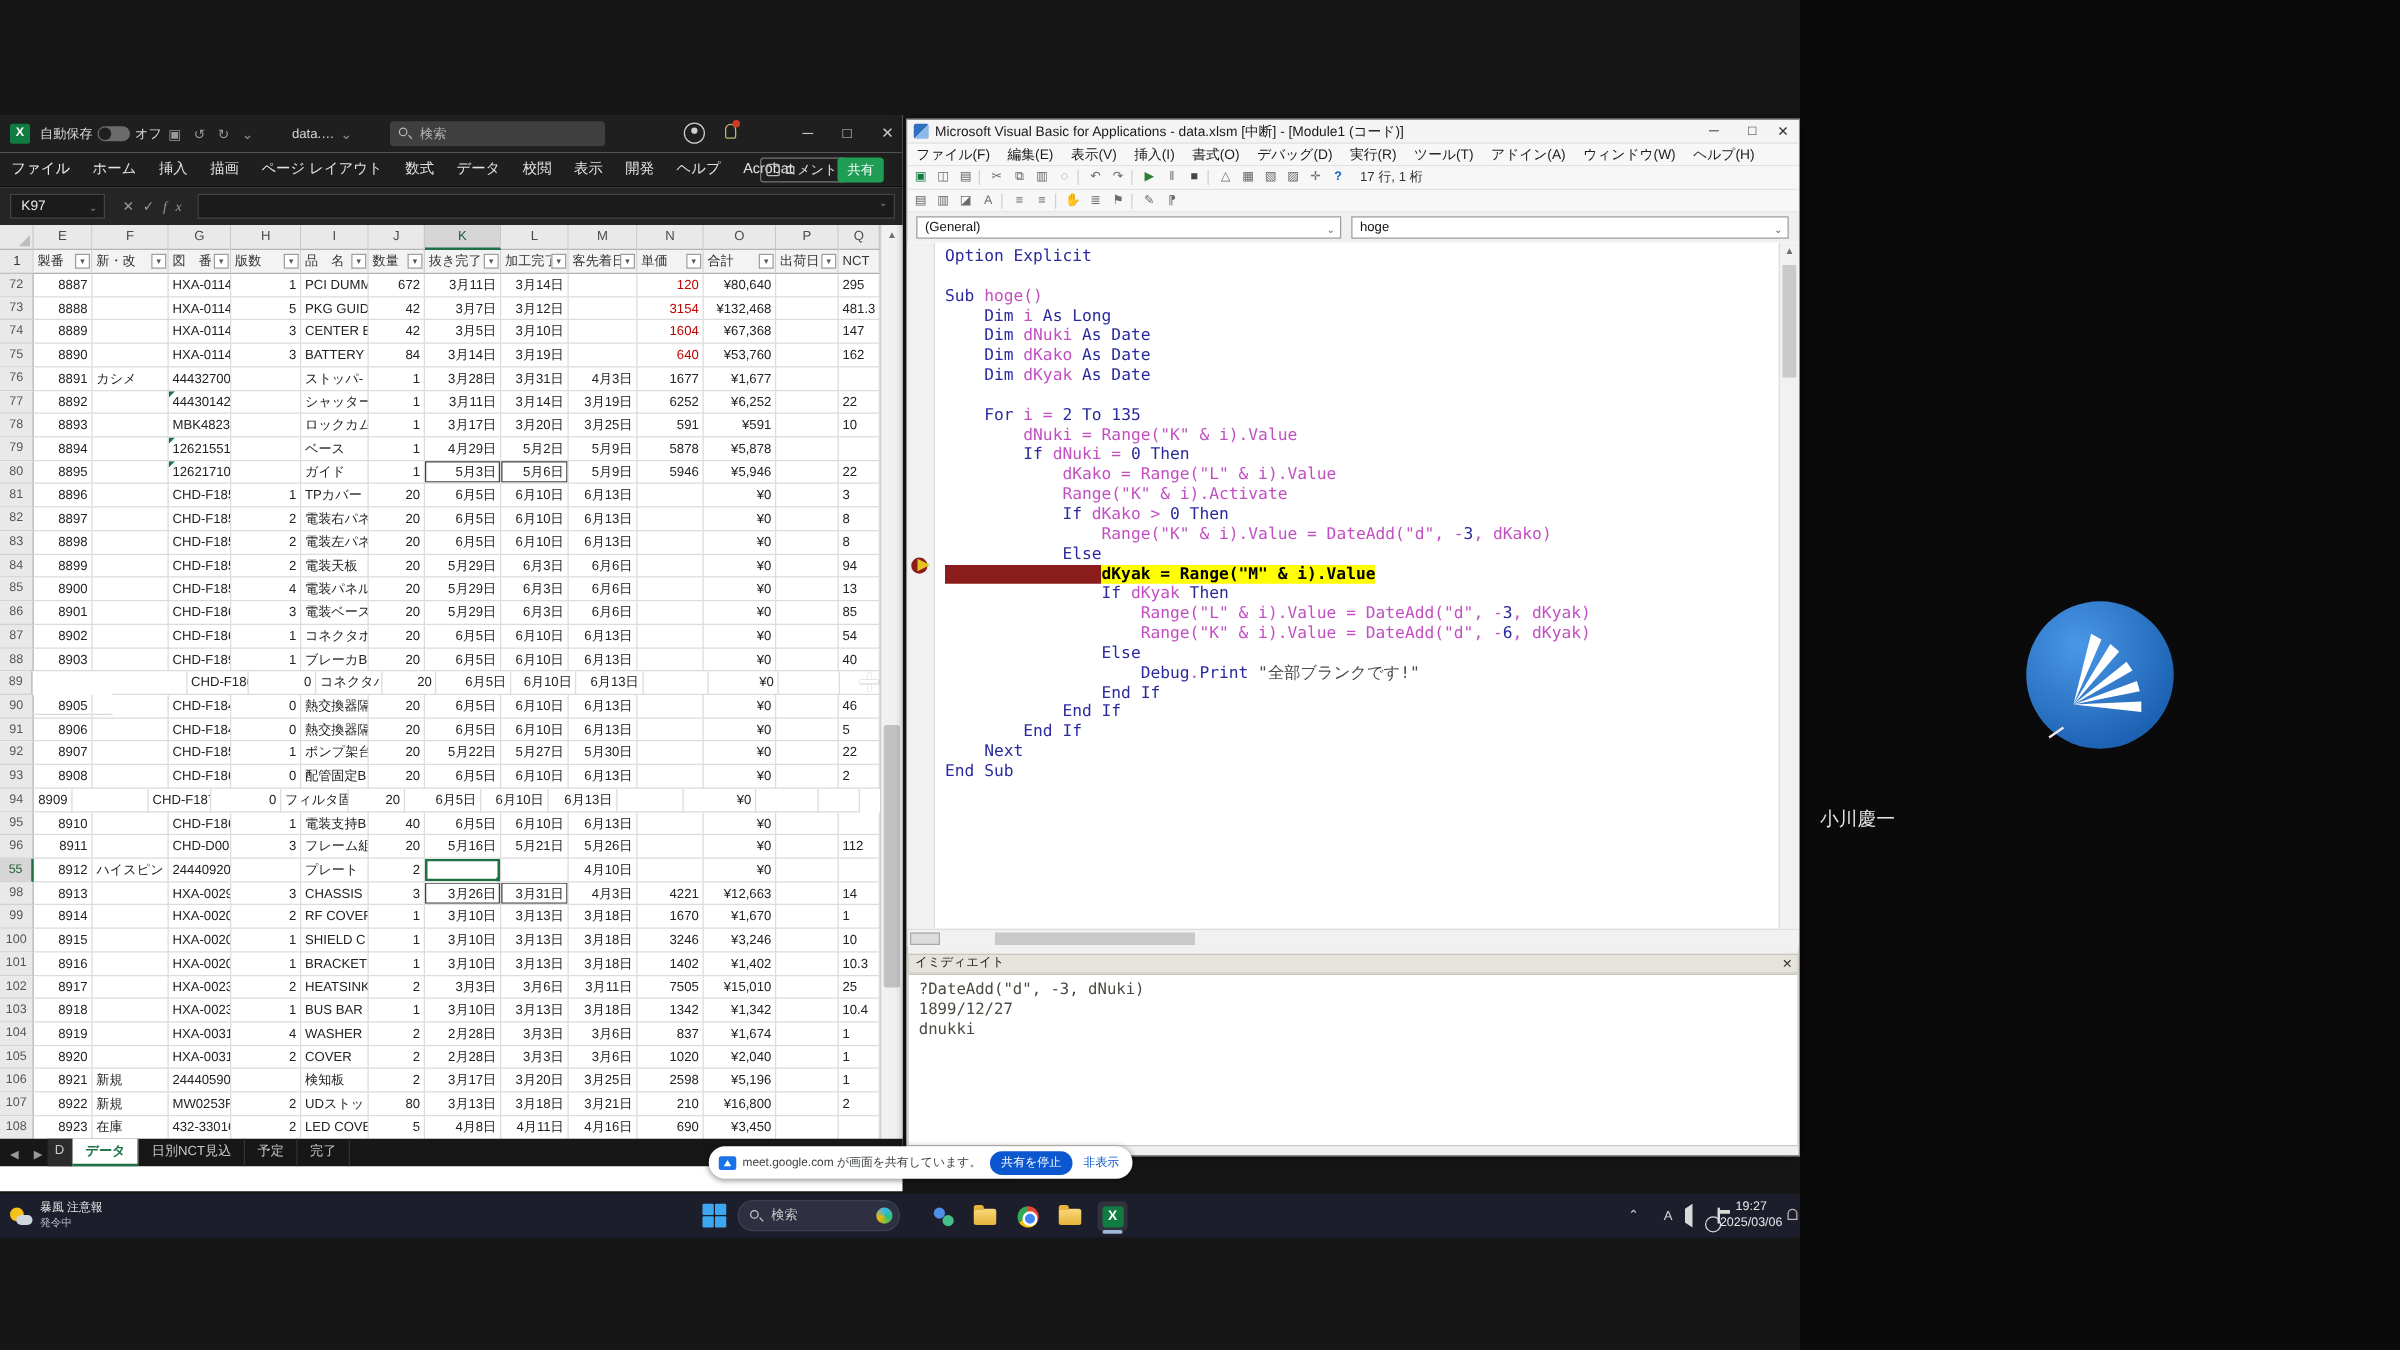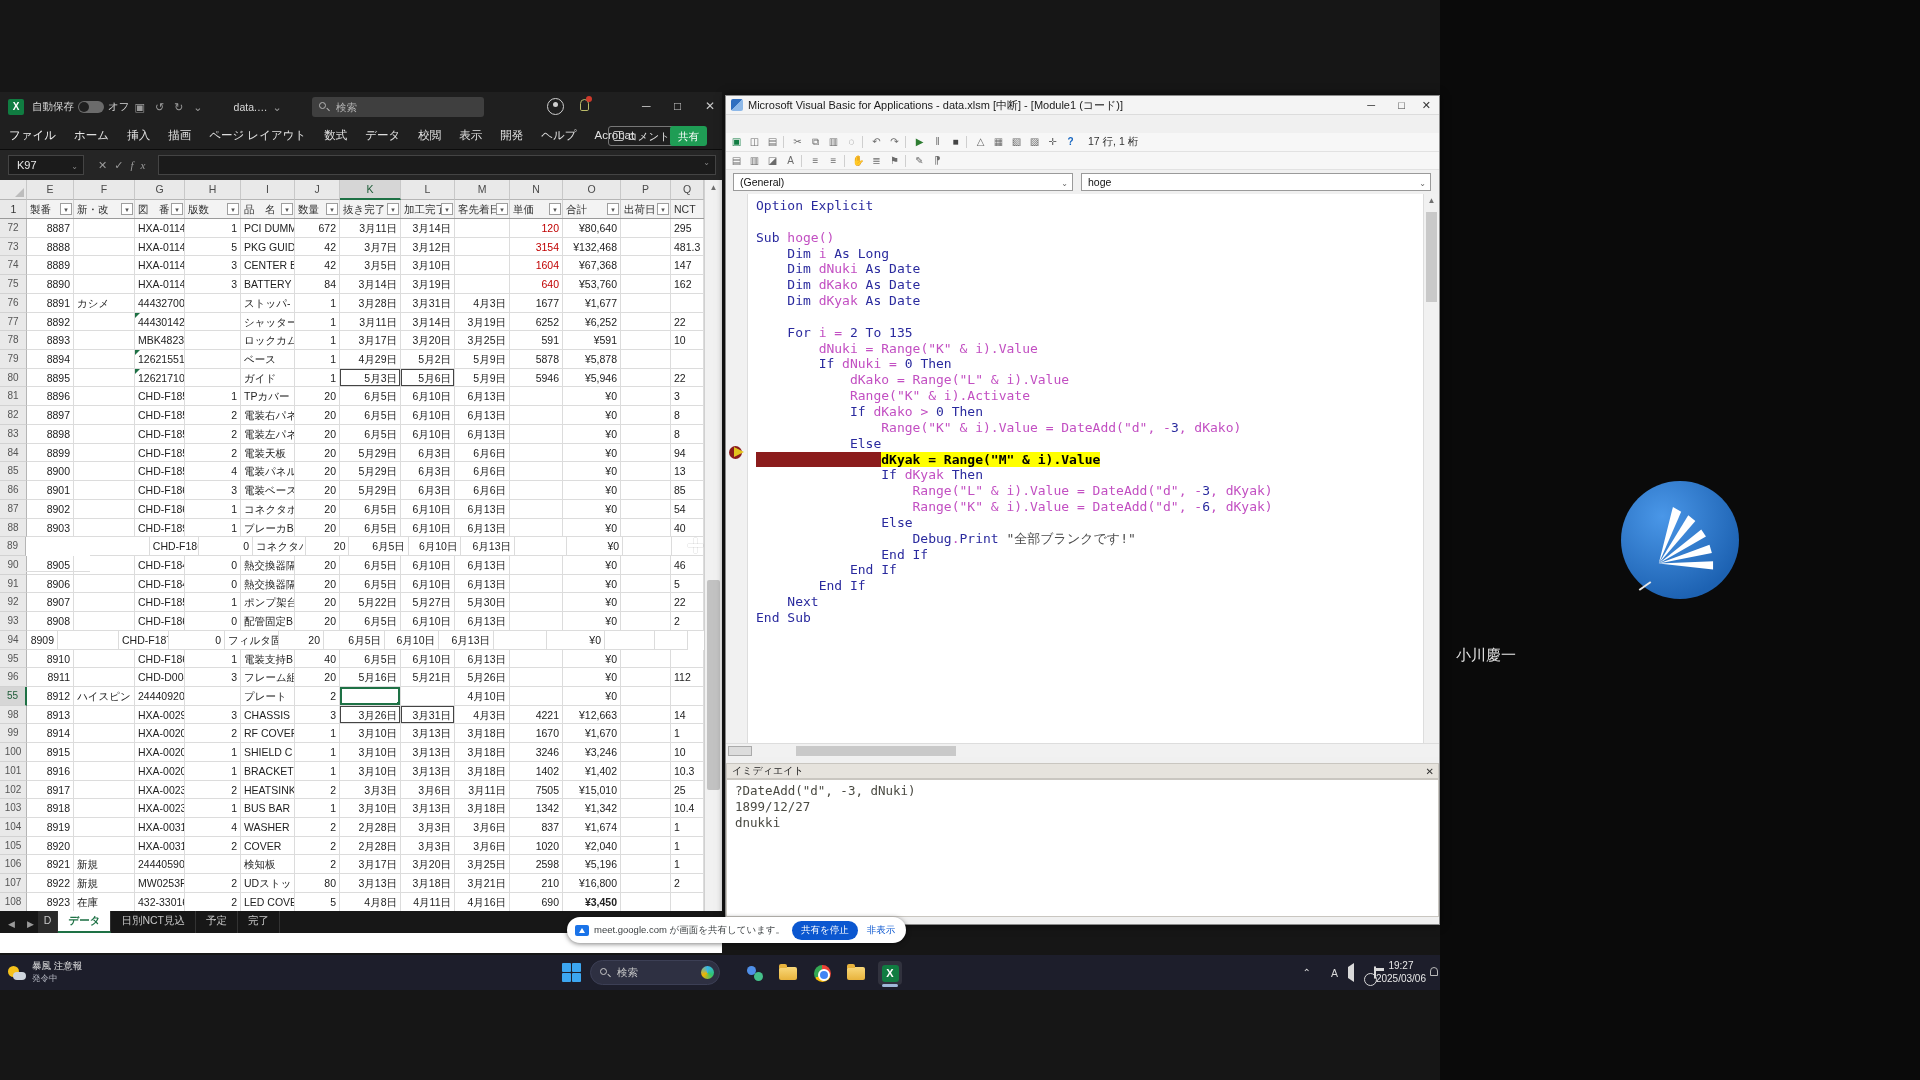--- a/index.html
+++ b/index.html
@@ -876,21 +876,21 @@
             <div class="cell al-r" style="width: 47px;">8923</div>
             <div class="cell al-l" style="width: 61px;">在庫</div>
             <div class="cell al-l" style="width: 50px;">432-33016</div>
             <div class="cell al-r" style="width: 56px;">2</div>
             <div class="cell al-l" style="width: 54px;">LED COVE</div>
             <div class="cell al-r" style="width: 45px;">5</div>
             <div class="cell al-r" style="width: 61px;">4月8日</div>
             <div class="cell al-r" style="width: 54px;">4月11日</div>
             <div class="cell al-r" style="width: 55px;">4月16日</div>
             <div class="cell al-r" style="width: 53px;">690</div>
-            <div class="cell al-r" style="width: 58px; font-weight: bold;">¥3,450</div>
+            <div class="cell al-r" style="width: 58px;">¥3,450</div>
             <div class="cell al-l" style="width: 50px;"></div>
             <div class="cell al-l" style="width: 33px;"></div>
           </div>
         </div>
       <div class="v-scroll">
         <span class="arr">▲</span>
         <span class="v-thumb"></span>
       </div>
     </div>
 
@@ -912,20 +912,33 @@
   <div class="abs vba-win">
 
     <div class="abs vb-title">
       <span class="vb-ico"></span>
       <span>Microsoft Visual Basic for Applications - data.xlsm [中断] - [Module1 (コード)]</span>
       <span class="vb-title-ctl" style="right:64px">─</span>
       <span class="vb-title-ctl" style="right:34px">□</span>
       <span class="vb-title-ctl" style="right:8px">✕</span>
     </div>
 
+    <div class="abs vb-menu" id="vbaMenus">
+        <span class="vb-menu-item">ファイル(F)</span>
+        <span class="vb-menu-item">編集(E)</span>
+        <span class="vb-menu-item">表示(V)</span>
+        <span class="vb-menu-item">挿入(I)</span>
+        <span class="vb-menu-item">書式(O)</span>
+        <span class="vb-menu-item">デバッグ(D)</span>
+        <span class="vb-menu-item">実行(R)</span>
+        <span class="vb-menu-item">ツール(T)</span>
+        <span class="vb-menu-item">アドイン(A)</span>
+        <span class="vb-menu-item">ウィンドウ(W)</span>
+        <span class="vb-menu-item">ヘルプ(H)</span>
+      </div>
 
     <div class="abs vb-tb">
       <span class="tb-ic" style="color:#107c41">▣</span>
       <span class="tb-ic">◫</span>
       <span class="tb-ic">▤</span>
       <span class="tb-sep"></span>
       <span class="tb-ic">✂</span>
       <span class="tb-ic">⧉</span>
       <span class="tb-ic">▥</span>
       <span class="tb-ic">◌</span>

